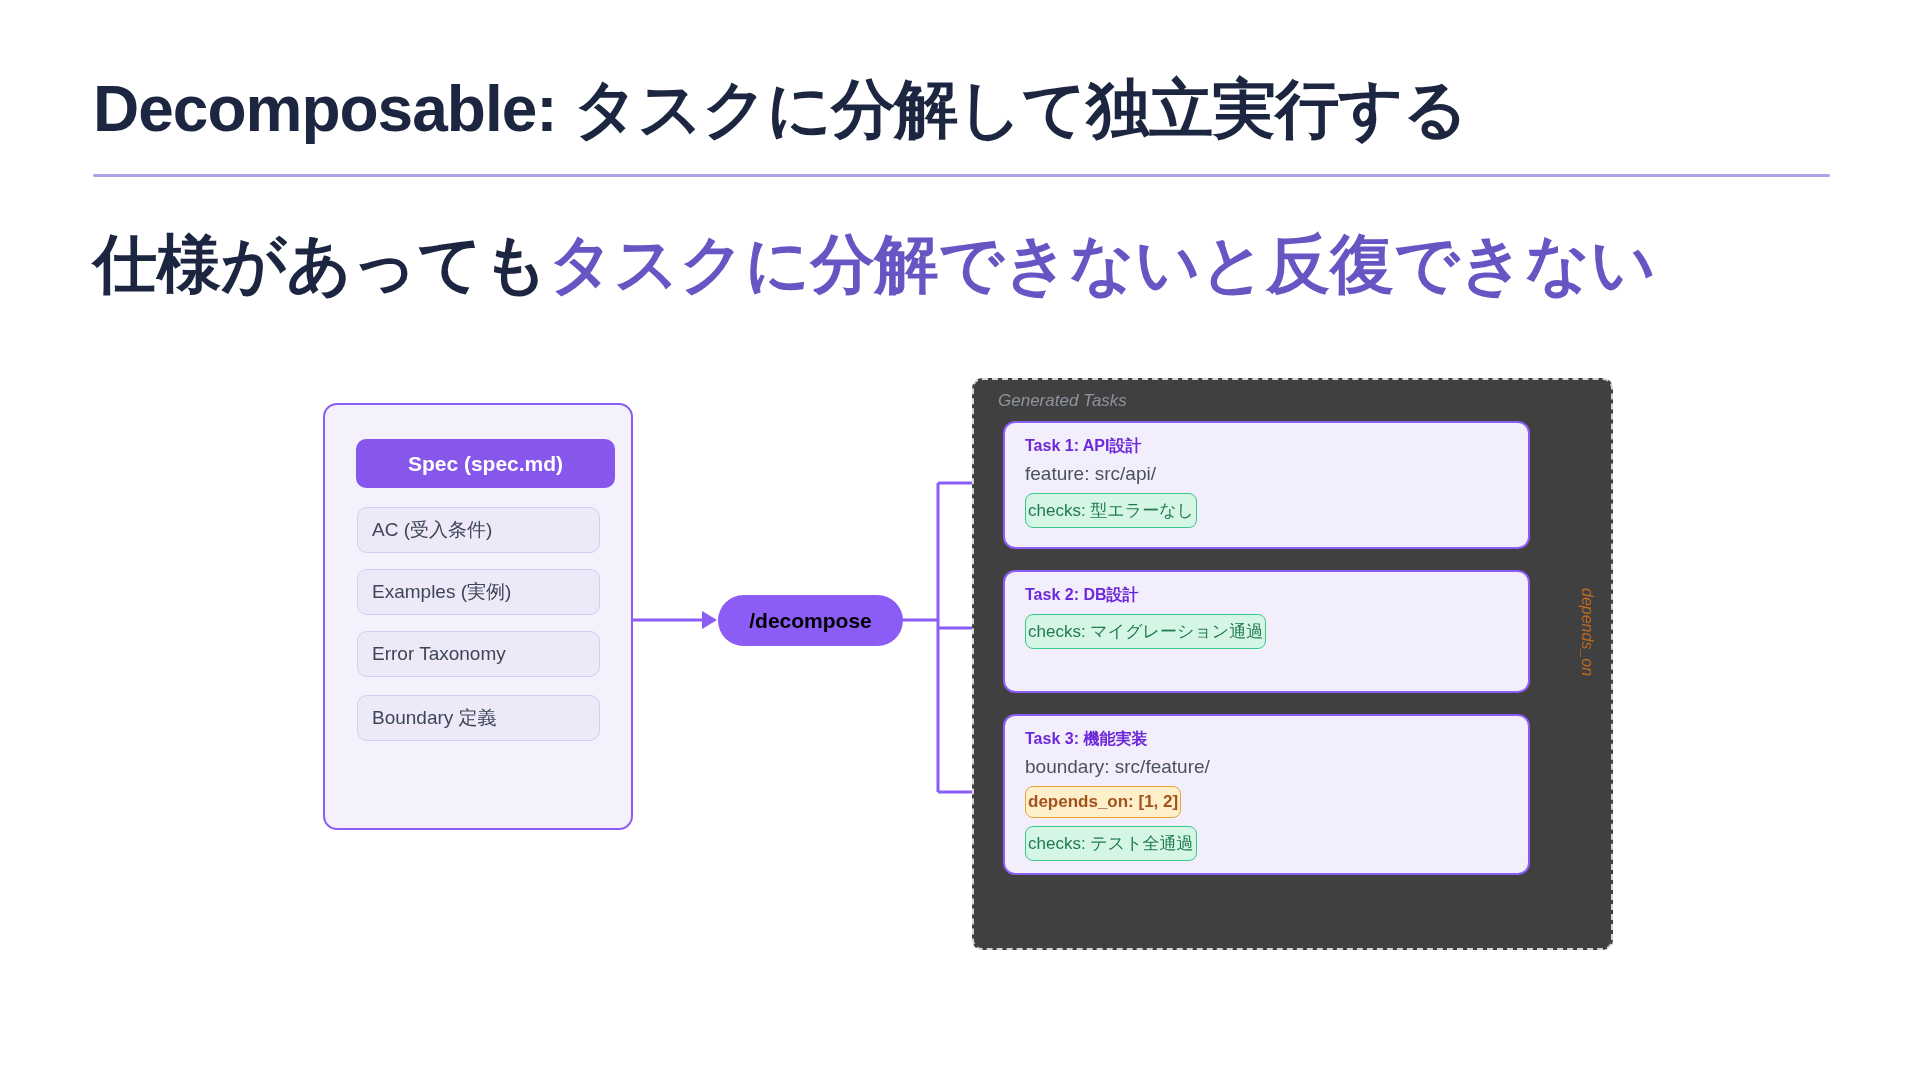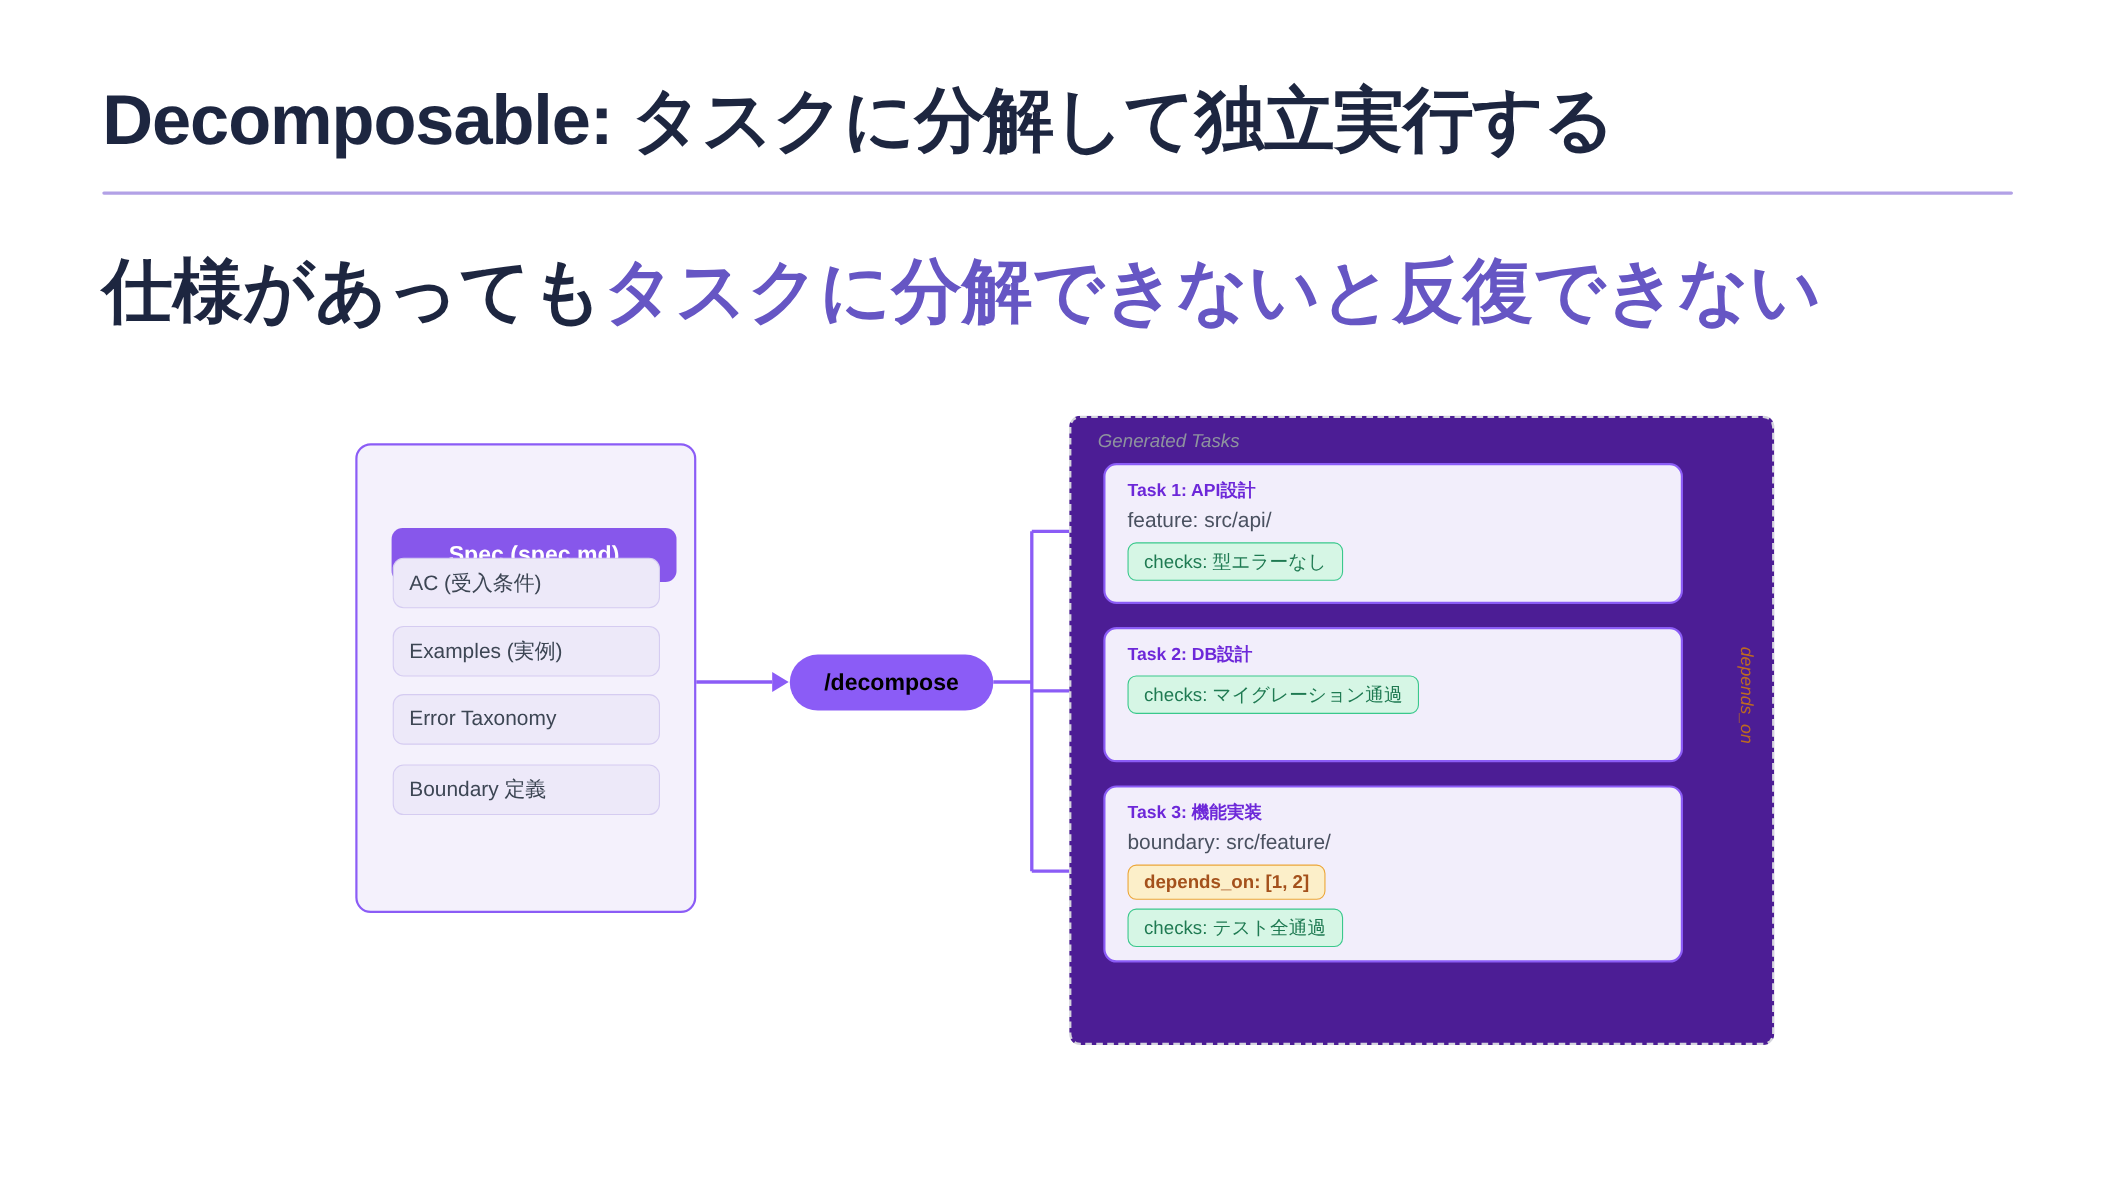--- a/index.html
+++ b/index.html
@@ -27,21 +27,21 @@
 
   
   .spec-box {
     position: absolute; left: 323px; top: 403px; width: 310px; height: 427px;
     background: #f4f1fc; border: 2.5px solid #8b5cf6; border-radius: 14px;
   }
   .spec-header {
     position: absolute; left: 31px; top: 34px; width: 259px; height: 49px;
     background: #8757eb; border-radius: 10px;
     color: #ffffff; font-size: 21px; font-weight: bold;
-    display: flex; align-items: center; justify-content: center; margin-top: 41px;
+    display: flex; align-items: center; justify-content: center;
   }
   .spec-item {
     position: absolute; left: 32px; width: 243px; height: 46px;
     background: #ede9f9; border: 1.5px solid #d5ccf1; border-radius: 10px;
     color: #3d4654; font-size: 19px;
     display: flex; align-items: center; padding-left: 14px; white-space: nowrap;
   }
   .spec-item:nth-of-type(2) { top: 102px; }
   .spec-item:nth-of-type(3) { top: 164px; }
   .spec-item:nth-of-type(4) { top: 226px; }
@@ -51,39 +51,39 @@
   .decompose-pill {
     position: absolute; left: 718px; top: 595px; width: 185px; height: 51px;
     background: #8b5cf6; border-radius: 26px;
     color: #000000; font-size: 21px; font-weight: bold;
     display: flex; align-items: center; justify-content: center;
   }
 
   
   .gen-container {
     position: absolute; left: 972px; top: 378px; width: 641px; height: 572px;
-    background: #4c1d95; border: 2px dashed #d4d4dc; border-radius: 10px;
+    background: #404040; border: 2px dashed #d4d4dc; border-radius: 10px;
   }
   .gen-label {
     position: absolute; left: 24px; top: 11px;
     font-size: 17px; font-style: italic; color: #8e939e;
   }
   .task-box {
     position: absolute; left: 29px; width: 527px;
     background: #f2eefb; border: 2.5px solid #8b5cf6; border-radius: 12px;
     padding: 13px 20px;
   }
   .task-1 { top: 41px;  height: 128px; }
   .task-2 { top: 190px; height: 123px; }
   .task-3 { top: 334px; height: 161px; }
   .task-title { font-size: 16px; font-weight: bold; color: #6d28d9; white-space: nowrap; }
   .task-boundary { font-size: 19px; color: #4a5160; margin-top: 6px; white-space: nowrap; }
   .chip {
     display: block; width: fit-content;
-    font-size: 17px; border-radius: 8px; padding: 5px 14px;
+    font-size: 17px; border-radius: 8px; padding: 5px 2px;
     margin-top: 8px; white-space: nowrap;
   }
   .chip-checks  { background: #d6f6e5; border: 1.5px solid #3ac88c; color: #1f7a52; }
   .chip-depends { background: #fcefc9; border: 1.5px solid #eca637; color: #a4511c; font-weight: bold; }
 
   
   .depends-label {
     position: absolute; left: 1578px; top: 588px; height: 120px;
     writing-mode: vertical-rl;
     font-size: 16px; font-style: italic; color: #bd6a21;

